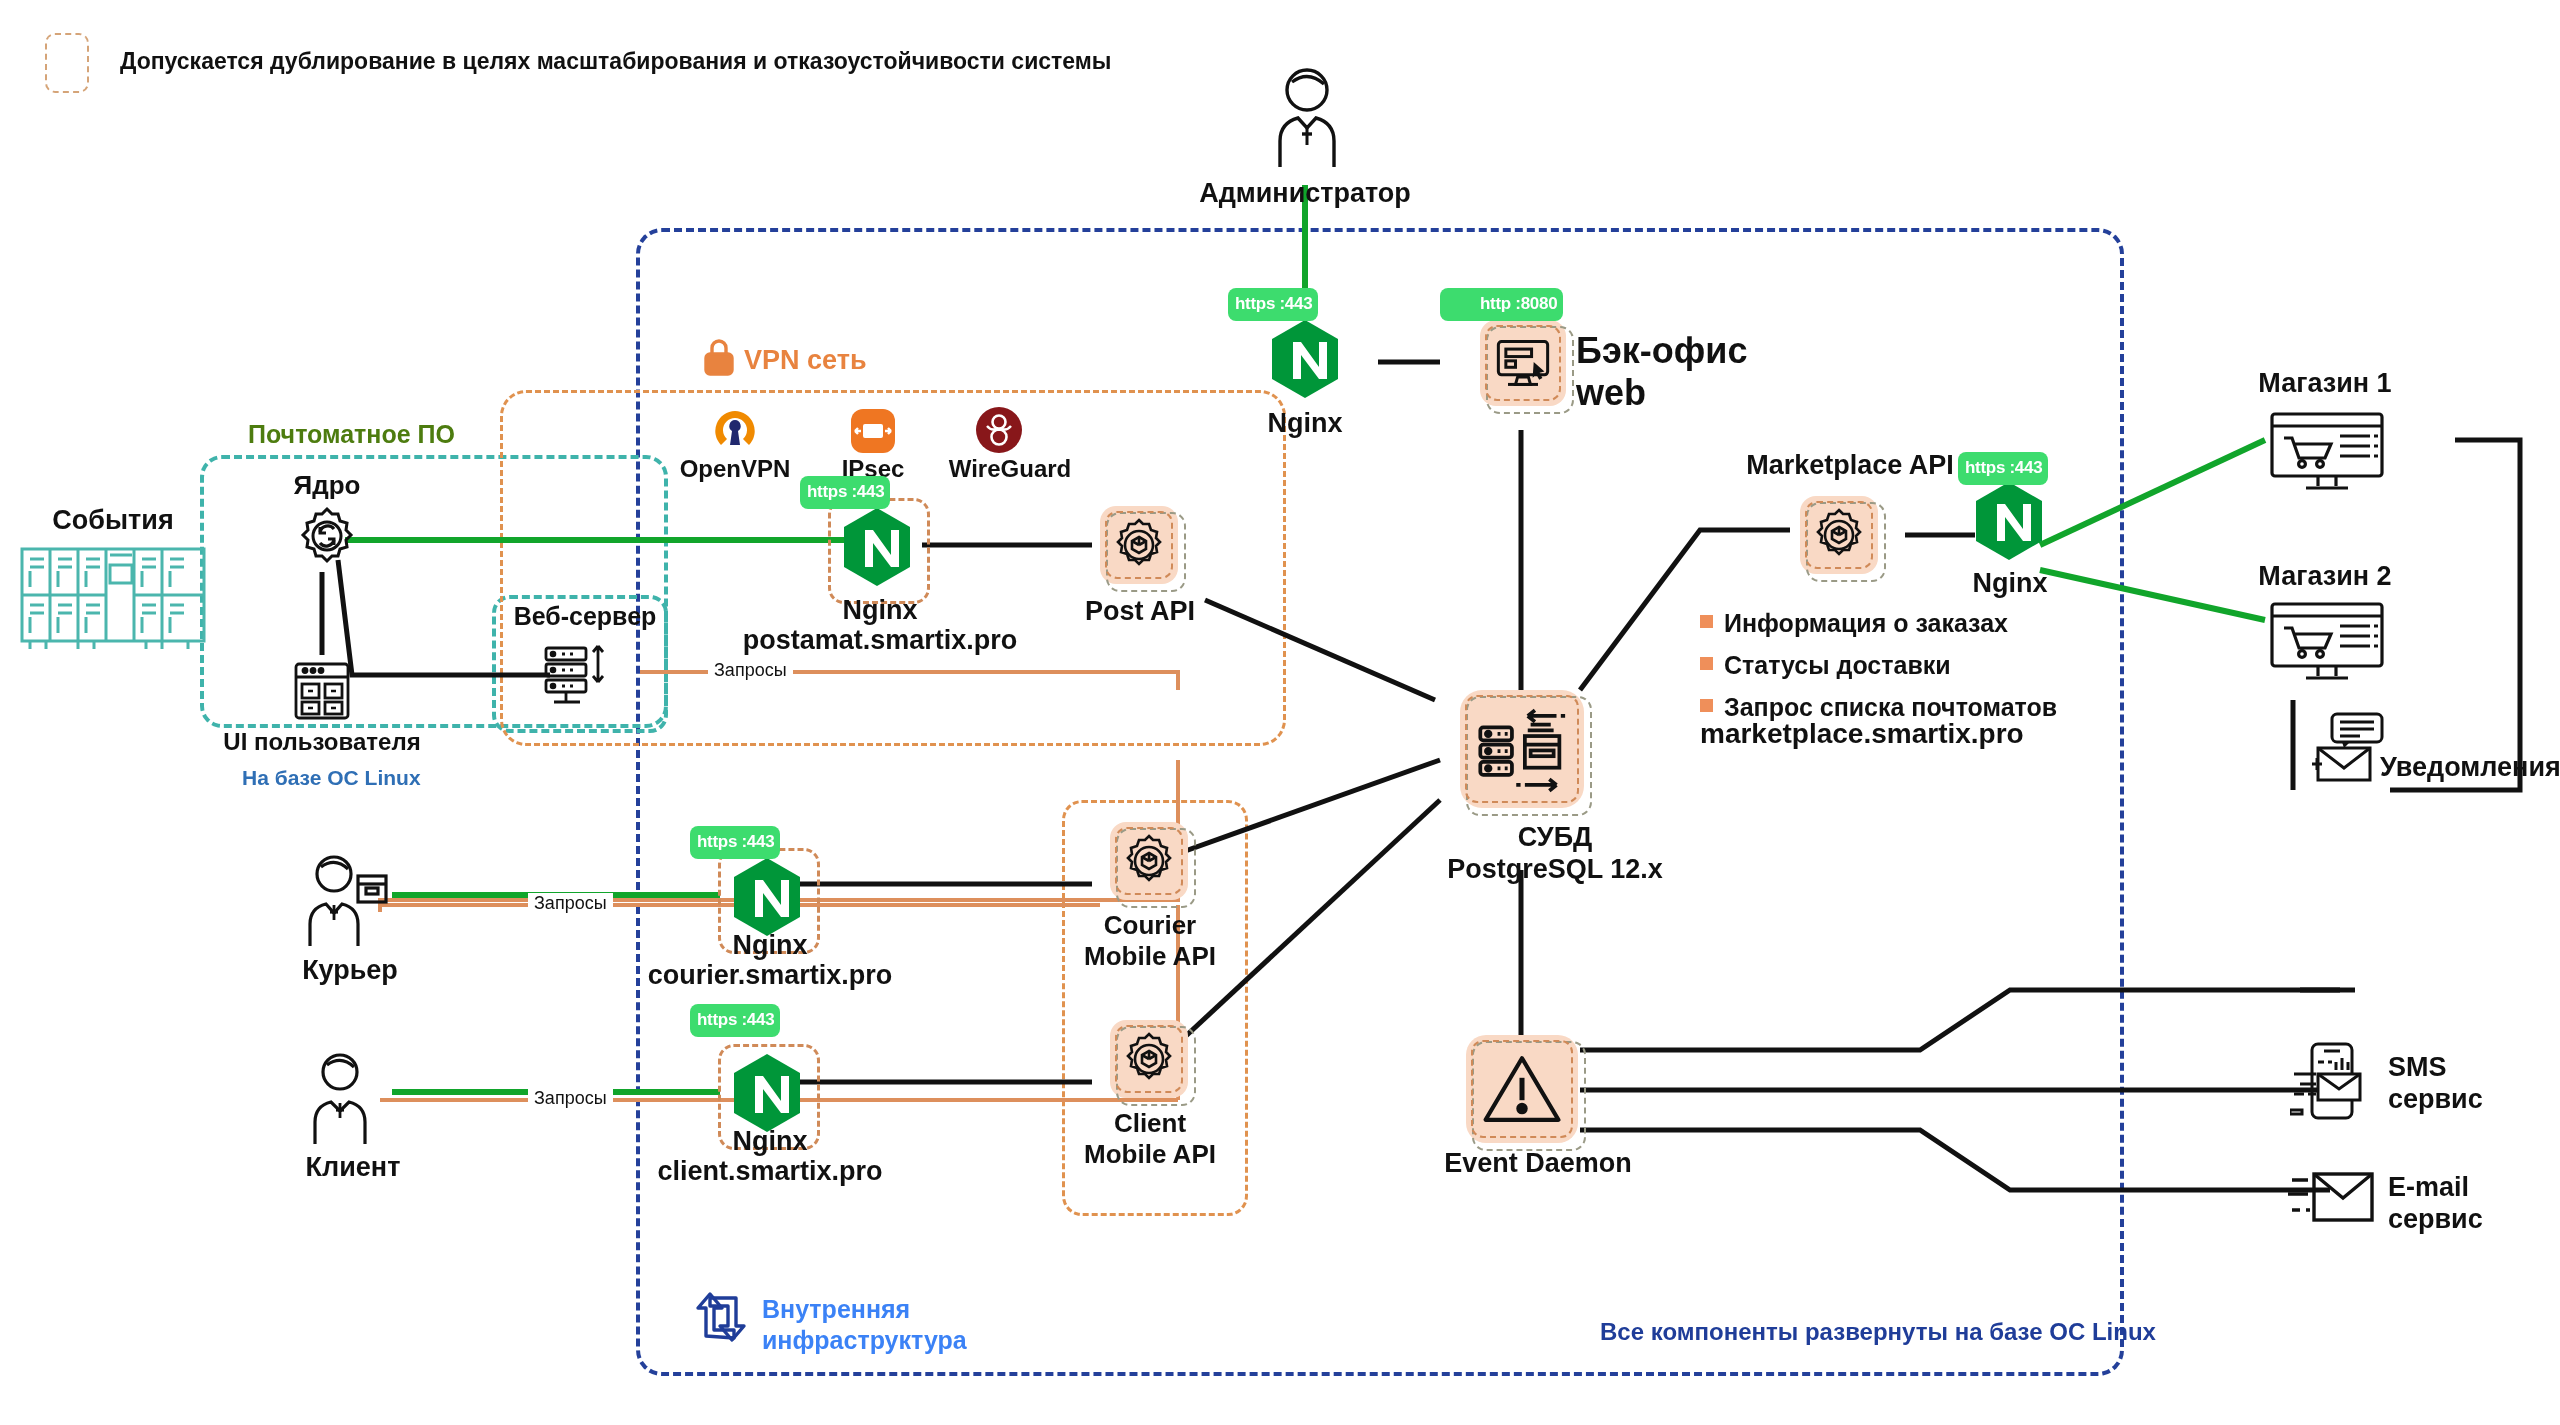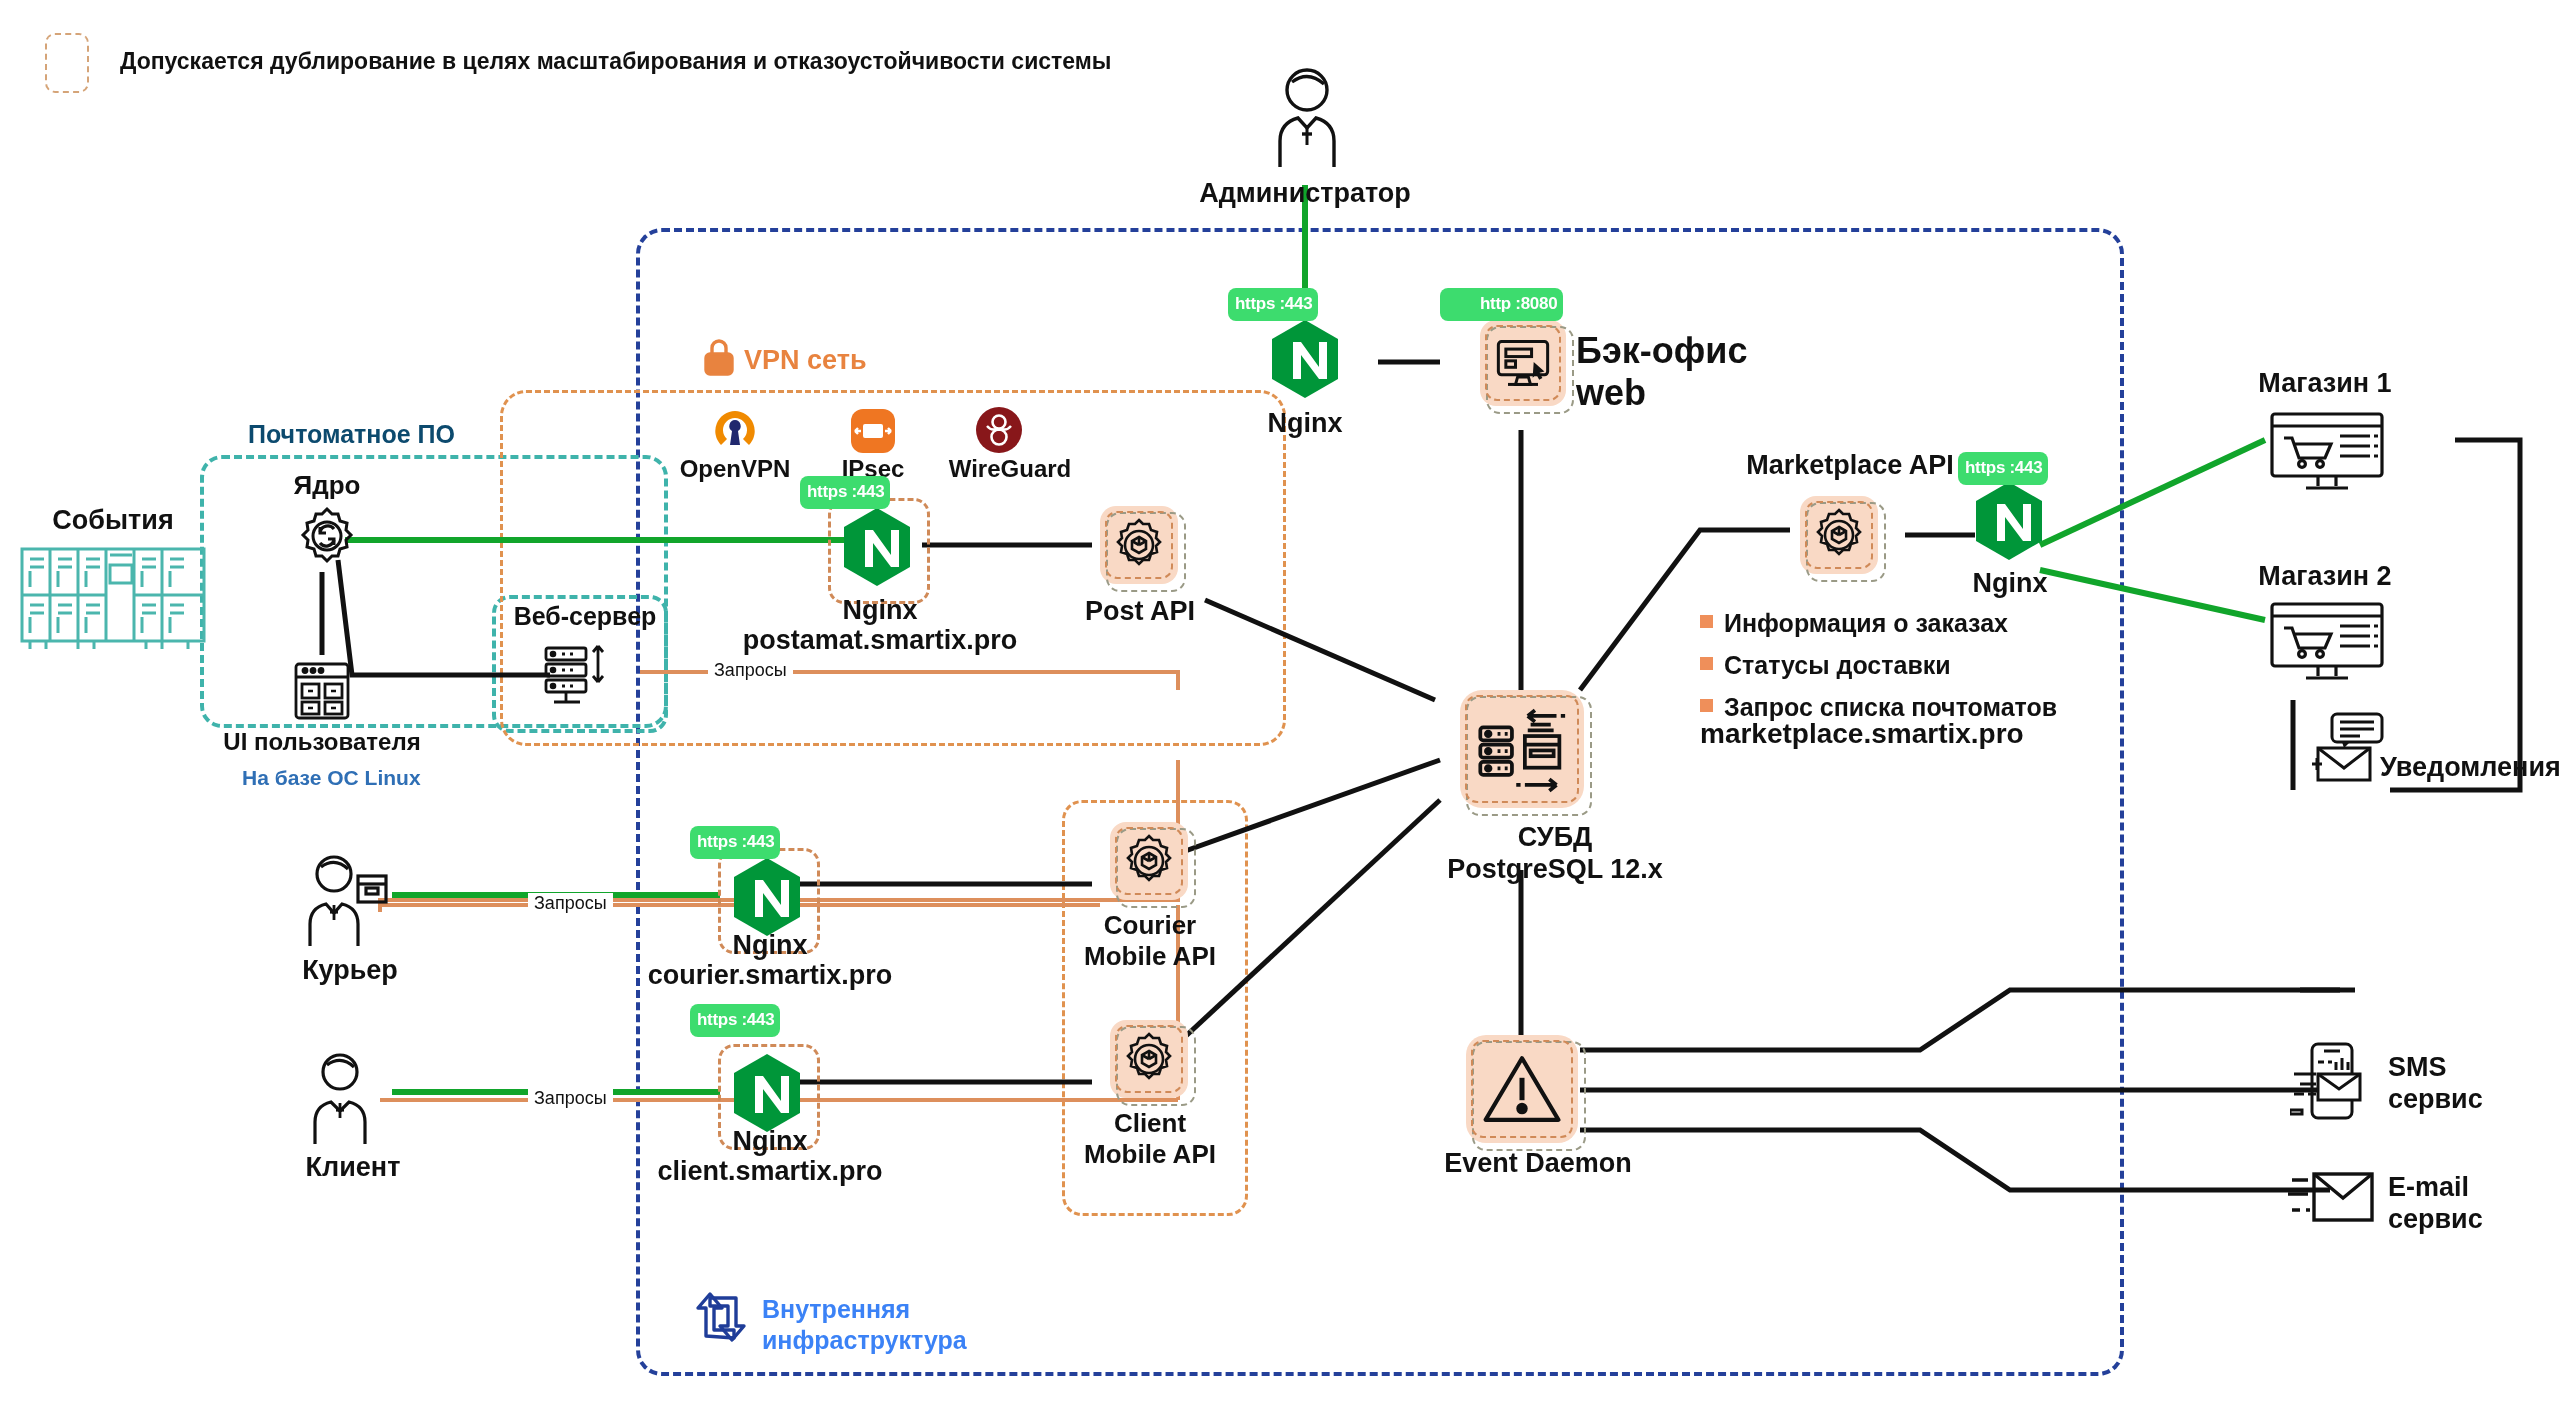--- a/index.html
+++ b/index.html
@@ -172,21 +172,21 @@
     <rect x="92" y="20" width="22" height="18"></rect>
     <path d="M12,14 h14 M12,22 h14 M12,26 v16 M40,14 h14 M40,22 h14 M40,26 v16 M68,14 h14 M68,22 h14 M68,26 v16
              M124,14 h14 M124,22 h14 M124,26 v16 M152,14 h14 M152,22 h14 M152,26 v16
              M12,60 h14 M12,68 h14 M12,72 v16 M40,60 h14 M40,68 h14 M40,72 v16 M68,60 h14 M68,68 h14 M68,72 v16
              M124,60 h14 M124,68 h14 M124,72 v16 M152,60 h14 M152,68 h14 M152,72 v16 M92,10 h22"></path>
     <path d="M12,96 v8 M28,96 v8 M60,96 v8 M76,96 v8 M128,96 v8 M144,96 v8 M170,96 v8"></path>
   </svg>
 </div>
 <div class="lbl" style="left:28px;top:505px;width:170px;font-size:27px;">События</div>
 
-<div class="ztitle" style="left:248px;top:420px;font-size:25px;color:#0c4a6e;">Почтоматное ПО</div>
+<div class="ztitle" style="left:248px;top:420px;font-size:25px;color:#4d7c0f;">Почтоматное ПО</div>
 <div class="node" style="left:296px;top:505px;">
   <svg width="62" height="62" viewBox="0 0 62 62" fill="none" stroke="#111" stroke-width="3">
     <path d="M31,4 l5,5 h6 l2,7 l7,2 l-1,7 l5,5 l-5,5 l1,7 l-7,2 l-2,7 h-6 l-5,5 l-5,-5 h-6 l-2,-7 l-7,-2 l1,-7 l-5,-5 l5,-5 l-1,-7 l7,-2 l2,-7 h6 z"></path>
     <circle cx="31" cy="31" r="14"></circle>
     <path d="M24,27 a8,8 0 0 1 14,-3 M38,35 a8,8 0 0 1 -14,3" stroke-width="3.2"></path>
     <path d="M24,22 v6 h6 M38,40 v-6 h-6"></path>
   </svg>
 </div>
 <div class="lbl" style="left:262px;top:470px;width:130px;font-size:26px;">Ядро</div>
 
@@ -513,14 +513,15 @@
 сервис</div>
 
 <div class="node" style="left:688px;top:1288px;">
   <svg width="58" height="58" viewBox="0 0 58 58" fill="none" stroke="#1f3d99" stroke-width="3.4">
     <path d="M18,48 V20 h-8 l12,-14 l12,14 h-8 v22 h20 v8 z" stroke-linejoin="round"></path>
     <path d="M40,10 h8 v28 h8 l-12,14 l-12,-14 h8 V18 H22 v-8 z" stroke-linejoin="round"></path>
   </svg>
 </div>
 <div class="ztitle" style="left:762px;top:1294px;font-size:25px;color:#3b82f6;white-space:pre-line;line-height:1.22;">Внутренняя
 инфраструктура</div>
+<div class="ztitle" style="left:1600px;top:1318px;font-size:24px;color:#1f3d99;">Все компоненты развернуты на базе ОС Linux</div>
 
 </div>
 
 </body></html>

